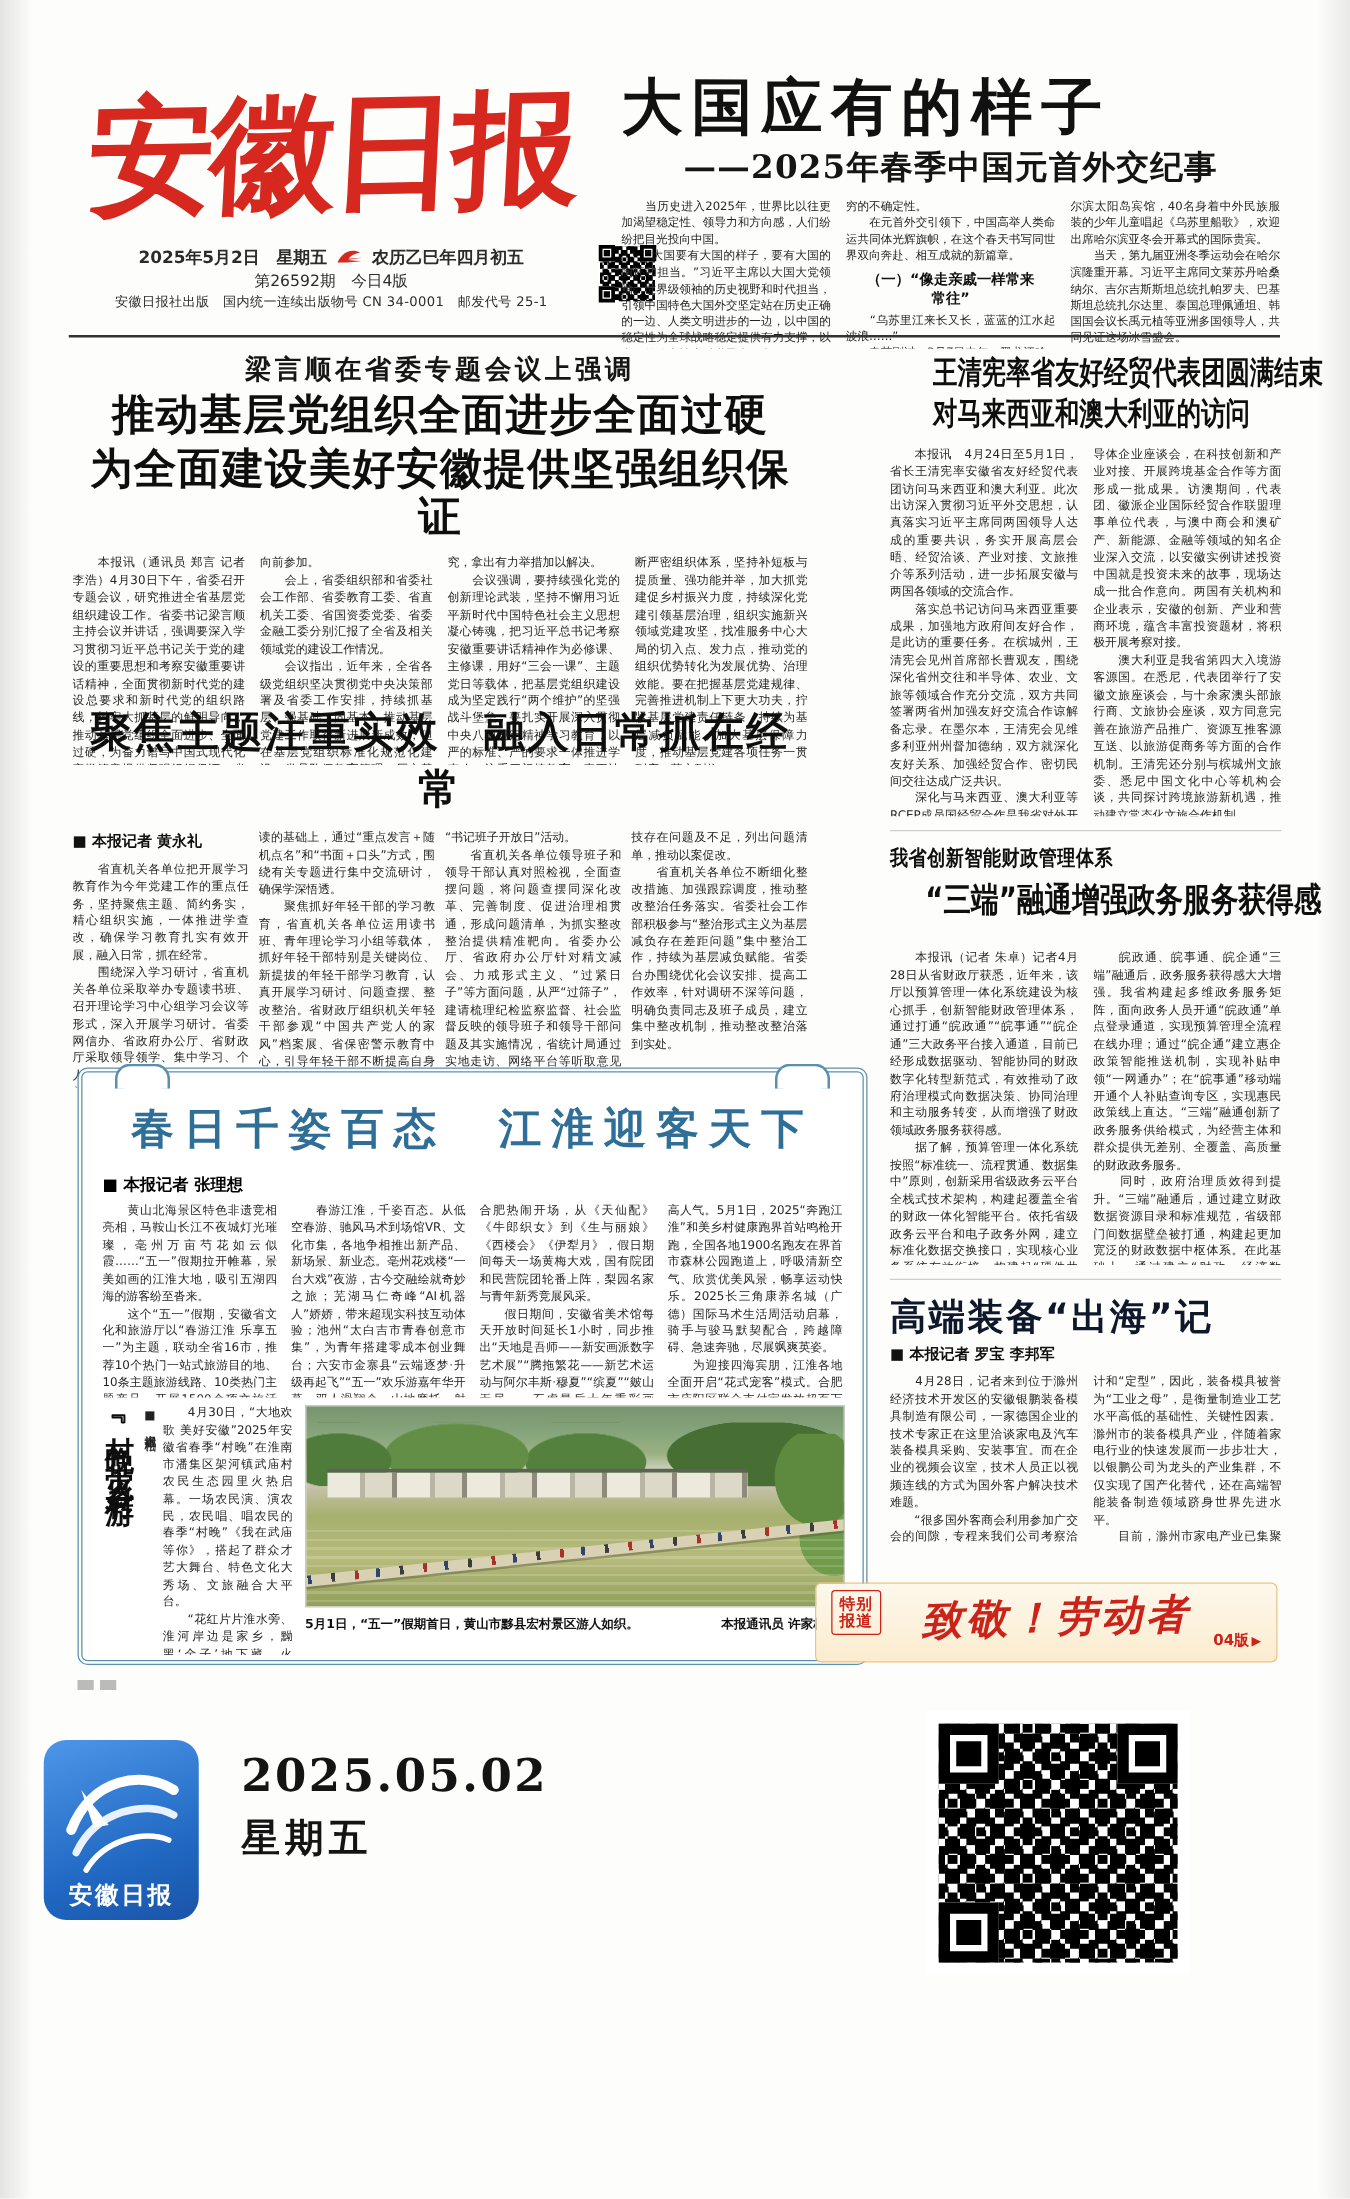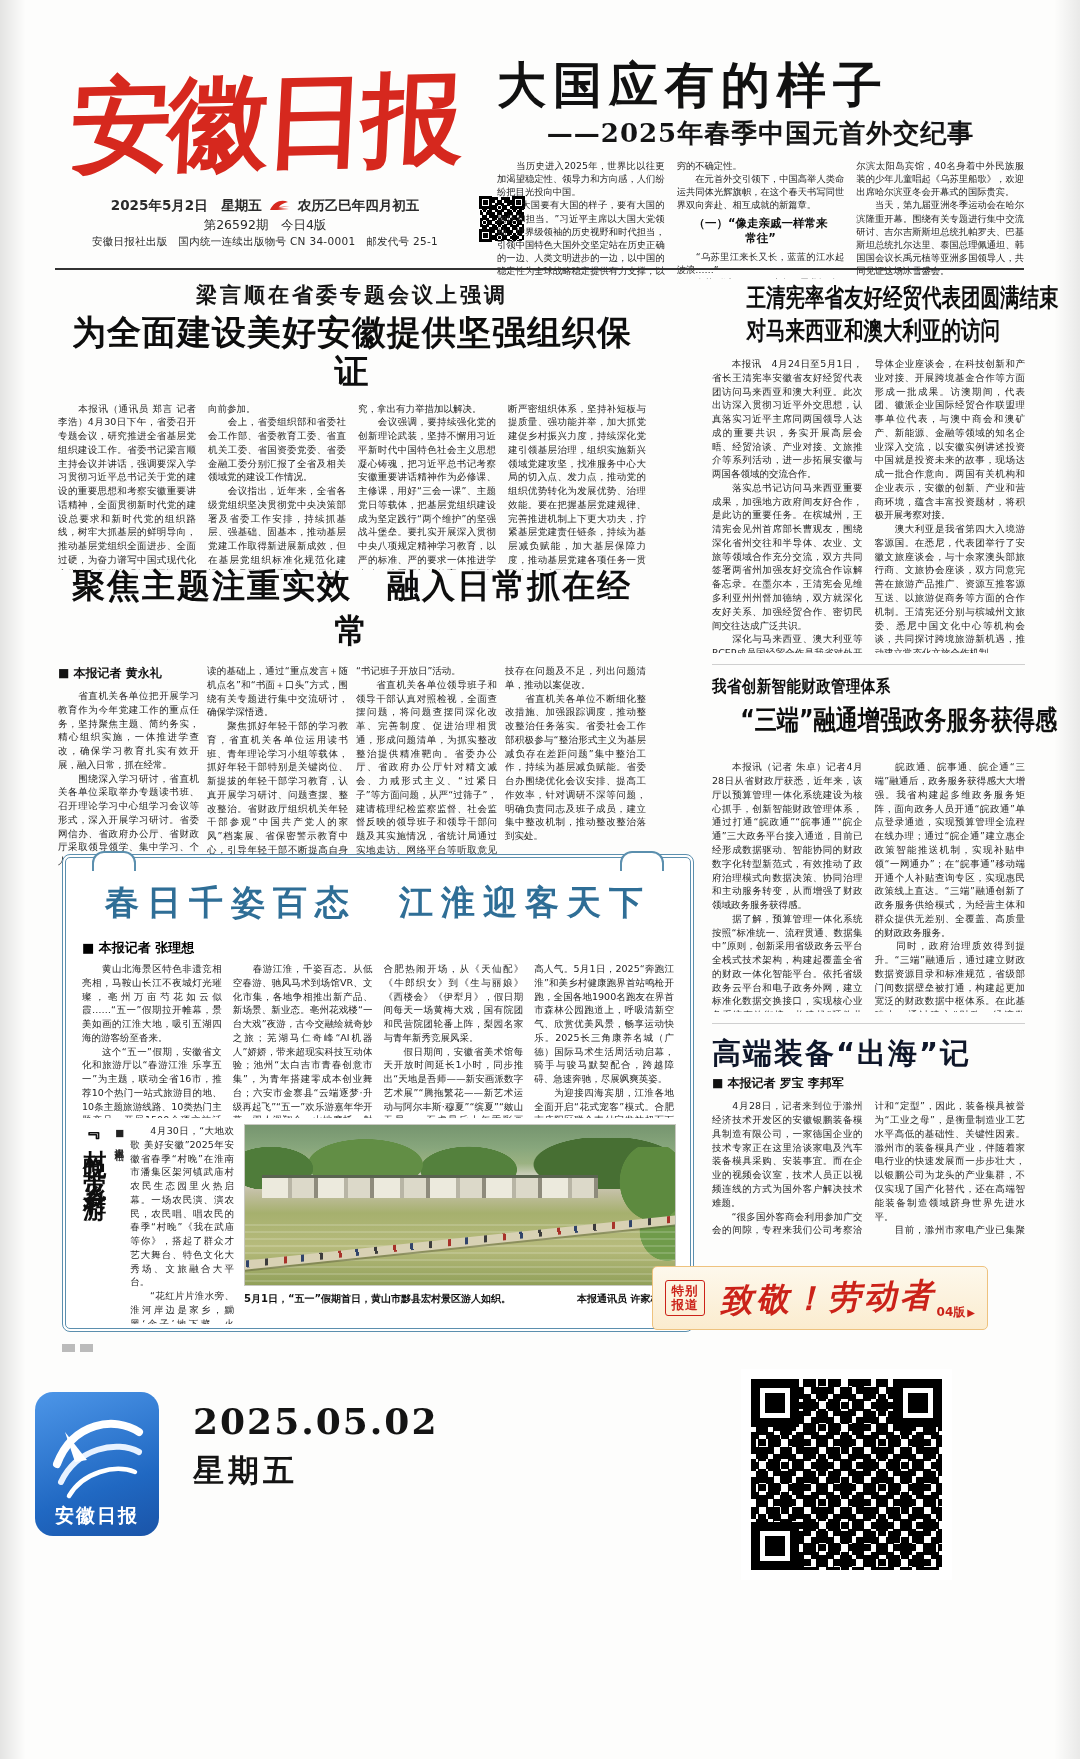--- a/index.html
+++ b/index.html
@@ -107,23 +107,23 @@
           transform:scaleX(.78);transform-origin:center;color:#0e0e0e}
   #wang-cols{display:flex;gap:12px;margin-top:10px;height:296px;overflow:hidden}
   .divider{height:1px;background:#cfcfcf;margin:11px 0 10px}
   #fis-k{font-size:17px;font-weight:800;letter-spacing:.5px;transform:scaleX(.85);transform-origin:left;white-space:nowrap;color:#0e0e0e}
   #fis-h{font-size:27px;font-weight:900;margin-top:4px;white-space:nowrap;transform:scaleX(.82);transform-origin:center;text-align:center;color:#0e0e0e}
   #fis-cols{display:flex;gap:12px;margin-top:9px;height:252px;overflow:hidden}
   #eq-h{font-size:29px;font-weight:900;letter-spacing:2px;margin:2px 0 0;color:#0f172a}
   #eq-cols{display:flex;gap:12px;margin-top:5px;height:136px;overflow:hidden}
 
   
-  #banner{position:absolute;left:652px;top:1266px;width:336px;height:64px;box-sizing:border-box;
+  #banner{position:absolute;left:652px;top:1266px;width:370px;height:64px;box-sizing:border-box;
       background:linear-gradient(180deg,#fdf8ec,#fbeccf);border:1px solid #eec27e;border-radius:5px;
-      display:flex;align-items:center;padding:5px 12px}
+      display:flex;align-items:flex-start;padding:5px 12px}
   #banner-label{width:30px;line-height:14px;font-size:12.5px;font-weight:800;color:#cb2219;letter-spacing:1px;
       border:1.5px solid #cb2219;border-radius:3px;padding:3px 4px;text-align:center;margin-right:14px}
   #banner-title{flex:1;text-align:center;font-family:"DejaVu Serif","Liberation Serif",serif;font-style:italic;
       font-weight:900;font-size:33px;color:#cb2219;letter-spacing:3px;transform:rotate(-1.5deg)}
   #banner-page{color:#cb2219;font-size:12px;font-weight:700;align-self:flex-end;margin-bottom:3px;white-space:nowrap}
   #banner-arrow::after{content:"▶";font-size:10px;margin-left:2px}
 
   #folds{position:absolute;left:62px;top:1344px;display:flex;gap:5px}
   .fold{width:13px;height:8px;background:#bbb}
 
@@ -169,30 +169,31 @@
       </div>
     <div class="col">
       <p class="ct">穷的不确定性。
 　　在元首外交引领下，中国高举人类命运共同体光辉旗帜，在这个春天书写同世界双向奔赴、相互成就的新篇章。</p>
       <div class="dip-subhead">（一）“像走亲戚一样常来常往”</div>
       <p class="ct">　　“乌苏里江来长又长，蓝蓝的江水起波浪……”
 　　春节刚过，2月7日中午，黑龙江哈</p>
     </div>
     <div class="col">
       <p class="ct">尔滨太阳岛宾馆，40名身着中外民族服装的少年儿童唱起《乌苏里船歌》，欢迎出席哈尔滨亚冬会开幕式的国际贵宾。
-　　当天，第九届亚洲冬季运动会在哈尔滨隆重开幕。围绕有关专题进行集中交流研讨、吉尔吉斯斯坦总统扎帕罗夫、巴基斯坦总统扎尔达里、泰国总理佩通坦、韩国国会议长禹元植等亚洲多国领导人，共同见证这场冰雪盛会。</p>
+　　当天，第九届亚洲冬季运动会在哈尔滨隆重开幕。习近平主席同文莱苏丹哈桑纳尔、吉尔吉斯斯坦总统扎帕罗夫、巴基斯坦总统扎尔达里、泰国总理佩通坦、韩国国会议长禹元植等亚洲多国领导人，共同见证这场冰雪盛会。</p>
       <span class="jump">（下转03版）</span>
     </div>
   </div>
 </div>
 
 <div id="rule"></div>
 
 <div id="lead">
   <div id="lead-kicker">梁言顺在省委专题会议上强调</div>
+  <h2 class="mh">推动基层党组织全面进步全面过硬</h2>
   <h2 class="mh">为全面建设美好安徽提供坚强组织保证</h2>
   <div id="lead-cols">
     <div class="col">
         <p class="ct">　　本报讯（通讯员 郑言 记者 李浩）4月30日下午，省委召开专题会议，研究推进全省基层党组织建设工作。省委书记梁言顺主持会议并讲话，强调要深入学习贯彻习近平总书记关于党的建设的重要思想和考察安徽重要讲话精神，全面贯彻新时代党的建设总要求和新时代党的组织路线，树牢大抓基层的鲜明导向，推动基层党组织全面进步、全面过硬，为奋力谱写中国式现代化安徽篇章提供坚强组织保证。省领导张西明、刘海泉、孙红梅、钱三雄、单</p>
       </div>
     <div class="col">
         <p class="ct">向前参加。
 　　会上，省委组织部和省委社会工作部、省委教育工委、省直机关工委、省国资委党委、省委金融工委分别汇报了全省及相关领域党的建设工作情况。
 　　会议指出，近年来，全省各级党组织坚决贯彻党中央决策部署及省委工作安排，持续抓基层、强基础、固基本，推动基层党建工作取得新进展新成效，但在基层党组织标准化规范化建设、党员队伍教育管理、压实基层党建责任等方面还存在一些薄弱环节，要深入研</p>
       </div>

